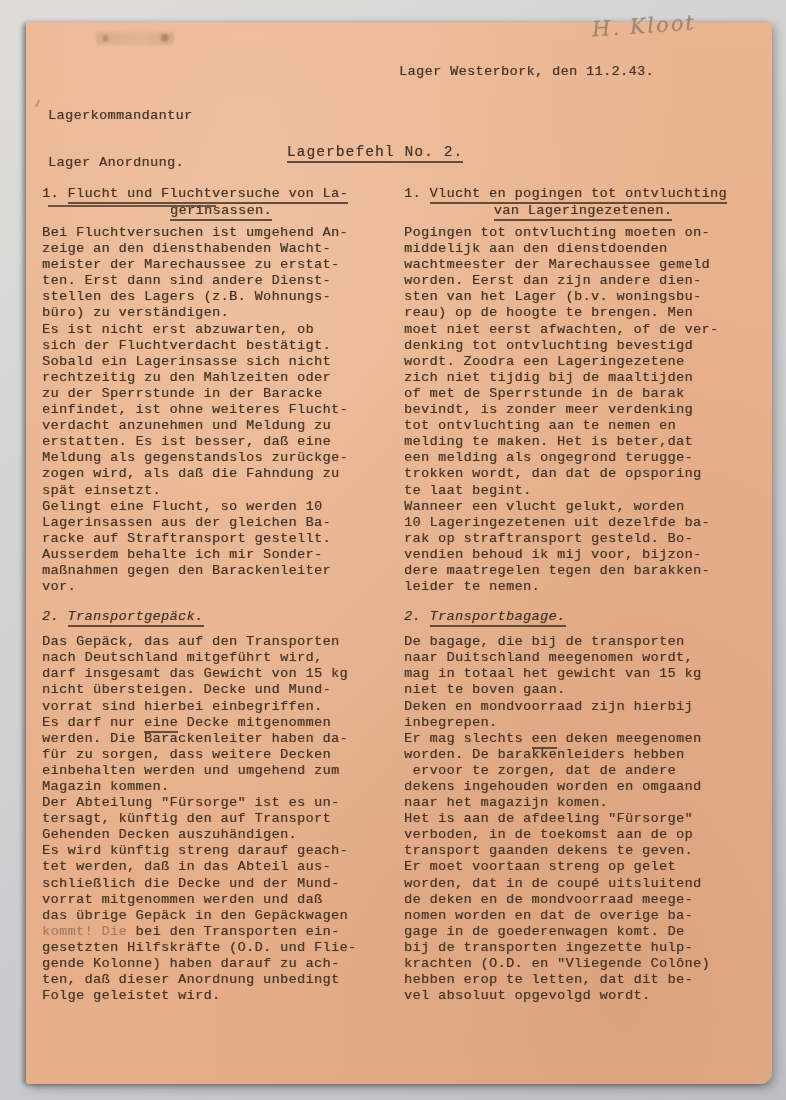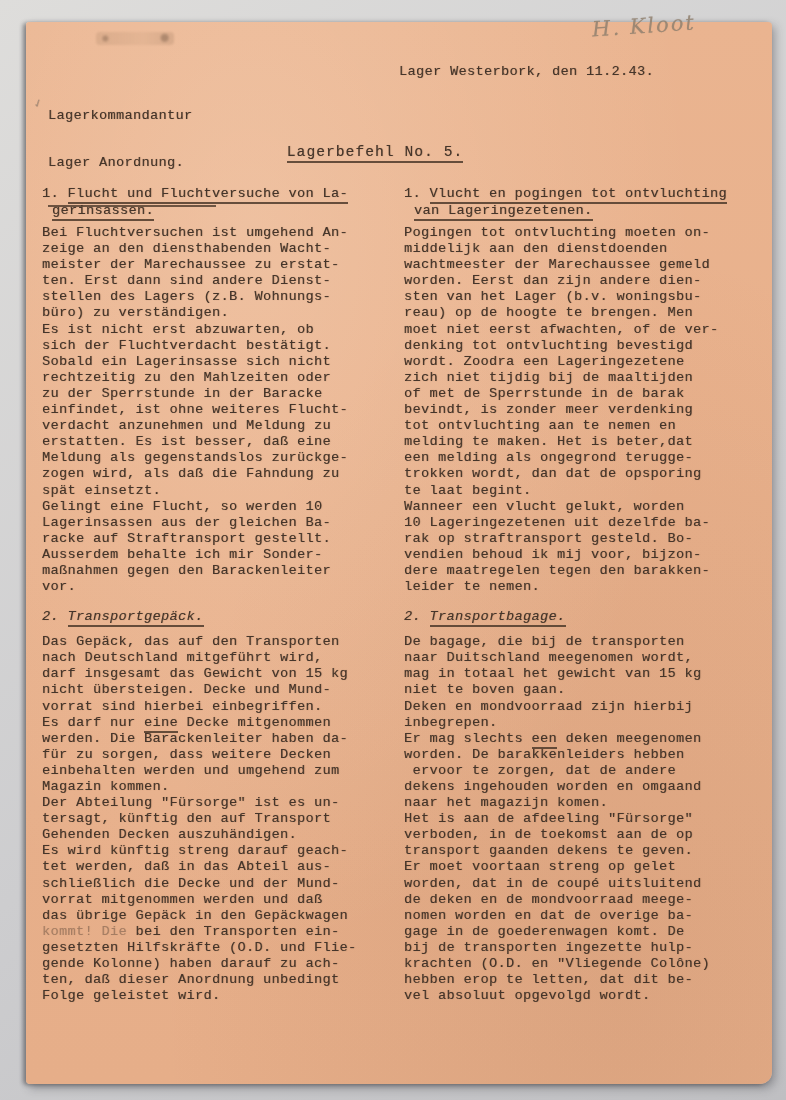--- a/index.html
+++ b/index.html
@@ -28,21 +28,21 @@
   .faded{opacity:.4;filter:blur(.5px);margin-top:23px;}
   .letterhead{position:absolute;left:22px;top:40px;}
   .letterhead .line{height:17px;line-height:17px;}
   .letterhead-rule{width:168px;border-top:2.5px solid rgba(78,58,42,.8);margin-top:4px;}
   .dateline{position:absolute;left:373px;top:42px;}
   .doc-title{position:absolute;left:202px;top:106px;font-size:14.5px;letter-spacing:1.1px;}
   .columns{position:absolute;left:16px;top:163px;right:22px;display:flex;gap:14px;}
   .col{width:348px;flex:0 0 auto;}
   .sec-head{margin:0 0 6px 0;}
   .sec-head .hline{height:17px;line-height:17px;}
-  .sec-head .hline.cont{padding-left:10px;}
+  .sec-head .hline.cont{text-align:center;padding-left:10px;}
   .sec-gap{height:13px;}
   .sec2-head{margin:0 0 9px 0;font-style:italic;}
   .handwriting{
     position:absolute;top:-8px;right:76px;
     font-family:"DejaVu Serif","Liberation Serif",serif;
     font-style:italic;font-size:21px;color:#91816f;
     transform:rotate(-4deg);letter-spacing:2px;opacity:.85;
     text-shadow:0 0 1px rgba(120,105,90,.4);
   }
   .stamp-smudge{
@@ -68,21 +68,21 @@
     <div class="letterhead tw">
       <div class="pencil-tick">✓</div>
       <div class="line">Lagerkommandantur</div>
       <div class="line">Lager Anordnung.</div>
       <div class="letterhead-rule"></div>
     </div>
 
     <div class="dateline tw">Lager Westerbork, den 11.2.43.</div>
 
     <div class="doc-title tw">
-      <span class="u">Lagerbefehl No. 5.</span>
+      <span class="u">Lagerbefehl No. 2.</span>
     </div>
 
     <div class="columns">
       <div class="col tw" id="col-german"><div class="sec-head"><div class="hline">1. <span class="u">Flucht und Fluchtversuche von La-</span></div><div class="hline cont"><span class="u">gerinsassen.</span></div></div><div class="line">Bei Fluchtversuchen ist umgehend An-</div><div class="line">zeige an den diensthabenden Wacht-</div><div class="line">meister der Marechaussee zu erstat-</div><div class="line">ten. Erst dann sind andere Dienst-</div><div class="line">stellen des Lagers (z.B. Wohnungs-</div><div class="line">büro) zu verständigen.</div><div class="line">Es ist nicht erst abzuwarten, ob</div><div class="line">sich der Fluchtverdacht bestätigt.</div><div class="line">Sobald ein Lagerinsasse sich nicht</div><div class="line">rechtzeitig zu den Mahlzeiten oder</div><div class="line">zu der Sperrstunde in der Baracke</div><div class="line">einfindet, ist ohne weiteres Flucht-</div><div class="line">verdacht anzunehmen und Meldung zu</div><div class="line">erstatten. Es ist besser, daß eine</div><div class="line">Meldung als gegenstandslos zurückge-</div><div class="line">zogen wird, als daß die Fahndung zu</div><div class="line">spät einsetzt.</div><div class="line">Gelingt eine Flucht, so werden 10</div><div class="line">Lagerinsassen aus der gleichen Ba-</div><div class="line">racke auf Straftransport gestellt.</div><div class="line">Ausserdem behalte ich mir Sonder-</div><div class="line">maßnahmen gegen den Barackenleiter</div><div class="line">vor.</div><div class="sec-gap"></div><div class="sec-head sec2-head"><div class="hline">2. <span class="u">Transportgepäck.</span></div></div><div class="line">Das Gepäck, das auf den Transporten</div><div class="line">nach Deutschland mitgeführt wird,</div><div class="line">darf insgesamt das Gewicht von 15 kg</div><div class="line">nicht übersteigen. Decke und Mund-</div><div class="line">vorrat sind hierbei einbegriffen.</div><div class="line">Es darf nur <span class="u">eine</span> Decke mitgenommen</div><div class="line">werden. Die Barackenleiter haben da-</div><div class="line">für zu sorgen, dass weitere Decken</div><div class="line">einbehalten werden und umgehend zum</div><div class="line">Magazin kommen.</div><div class="line">Der Abteilung "Fürsorge" ist es un-</div><div class="line">tersagt, künftig den auf Transport</div><div class="line">Gehenden Decken auszuhändigen.</div><div class="line">Es wird künftig streng darauf geach-</div><div class="line">tet werden, daß in das Abteil aus-</div><div class="line">schließlich die Decke und der Mund-</div><div class="line">vorrat mitgenommen werden und daß</div><div class="line">das übrige Gepäck in den Gepäckwagen</div><div class="line"><span class="faded">kommt! Die</span> bei den Transporten ein-</div><div class="line">gesetzten Hilfskräfte (O.D. und Flie-</div><div class="line">gende Kolonne) haben darauf zu ach-</div><div class="line">ten, daß dieser Anordnung unbedingt</div><div class="line">Folge geleistet wird.</div></div>
       <div class="col tw" id="col-dutch"><div class="sec-head"><div class="hline">1. <span class="u">Vlucht en pogingen tot ontvluchting</span></div><div class="hline cont"><span class="u">van Lageringezetenen.</span></div></div><div class="line">Pogingen tot ontvluchting moeten on-</div><div class="line">middelijk aan den dienstdoenden</div><div class="line">wachtmeester der Marechaussee gemeld</div><div class="line">worden. Eerst dan zijn andere dien-</div><div class="line">sten van het Lager (b.v. woningsbu-</div><div class="line">reau) op de hoogte te brengen. Men</div><div class="line">moet niet eerst afwachten, of de ver-</div><div class="line">denking tot ontvluchting bevestigd</div><div class="line">wordt. Zoodra een Lageringezetene</div><div class="line">zich niet tijdig bij de maaltijden</div><div class="line">of met de Sperrstunde in de barak</div><div class="line">bevindt, is zonder meer verdenking</div><div class="line">tot ontvluchting aan te nemen en</div><div class="line">melding te maken. Het is beter,dat</div><div class="line">een melding als ongegrond terugge-</div><div class="line">trokken wordt, dan dat de opsporing</div><div class="line">te laat begint.</div><div class="line">Wanneer een vlucht gelukt, worden</div><div class="line">10 Lageringezetenen uit dezelfde ba-</div><div class="line">rak op straftransport gesteld. Bo-</div><div class="line">vendien behoud ik mij voor, bijzon-</div><div class="line">dere maatregelen tegen den barakken-</div><div class="line">leider te nemen.</div><div class="sec-gap"></div><div class="sec-head sec2-head"><div class="hline">2. <span class="u">Transportbagage.</span></div></div><div class="line">De bagage, die bij de transporten</div><div class="line">naar Duitschland meegenomen wordt,</div><div class="line">mag in totaal het gewicht van 15 kg</div><div class="line">niet te boven gaan.</div><div class="line">Deken en mondvoorraad zijn hierbij</div><div class="line">inbegrepen.</div><div class="line">Er mag slechts <span class="u">een</span> deken meegenomen</div><div class="line">worden. De barakkenleiders hebben</div><div class="line"> ervoor te zorgen, dat de andere</div><div class="line">dekens ingehouden worden en omgaand</div><div class="line">naar het magazijn komen.</div><div class="line">Het is aan de afdeeling "Fürsorge"</div><div class="line">verboden, in de toekomst aan de op</div><div class="line">transport gaanden dekens te geven.</div><div class="line">Er moet voortaan streng op gelet</div><div class="line">worden, dat in de coupé uitsluitend</div><div class="line">de deken en de mondvoorraad meege-</div><div class="line">nomen worden en dat de overige ba-</div><div class="line">gage in de goederenwagen komt. De</div><div class="line">bij de transporten ingezette hulp-</div><div class="line">krachten (O.D. en "Vliegende Colône)</div><div class="line">hebben erop te letten, dat dit be-</div><div class="line">vel absoluut opgevolgd wordt.</div></div>
     </div>
 
   </div>
 </div>
 

